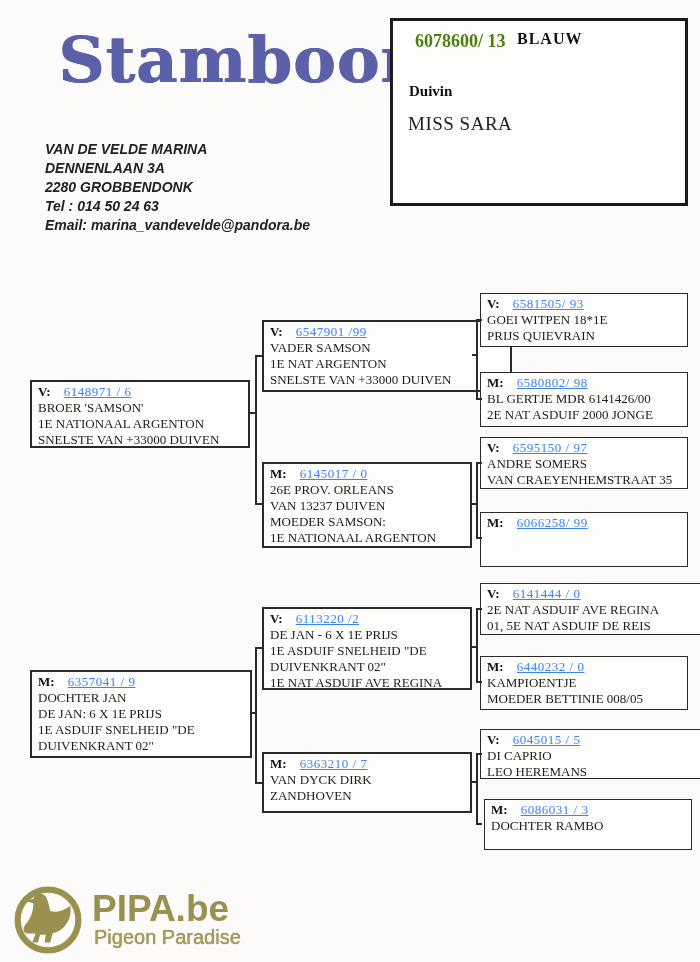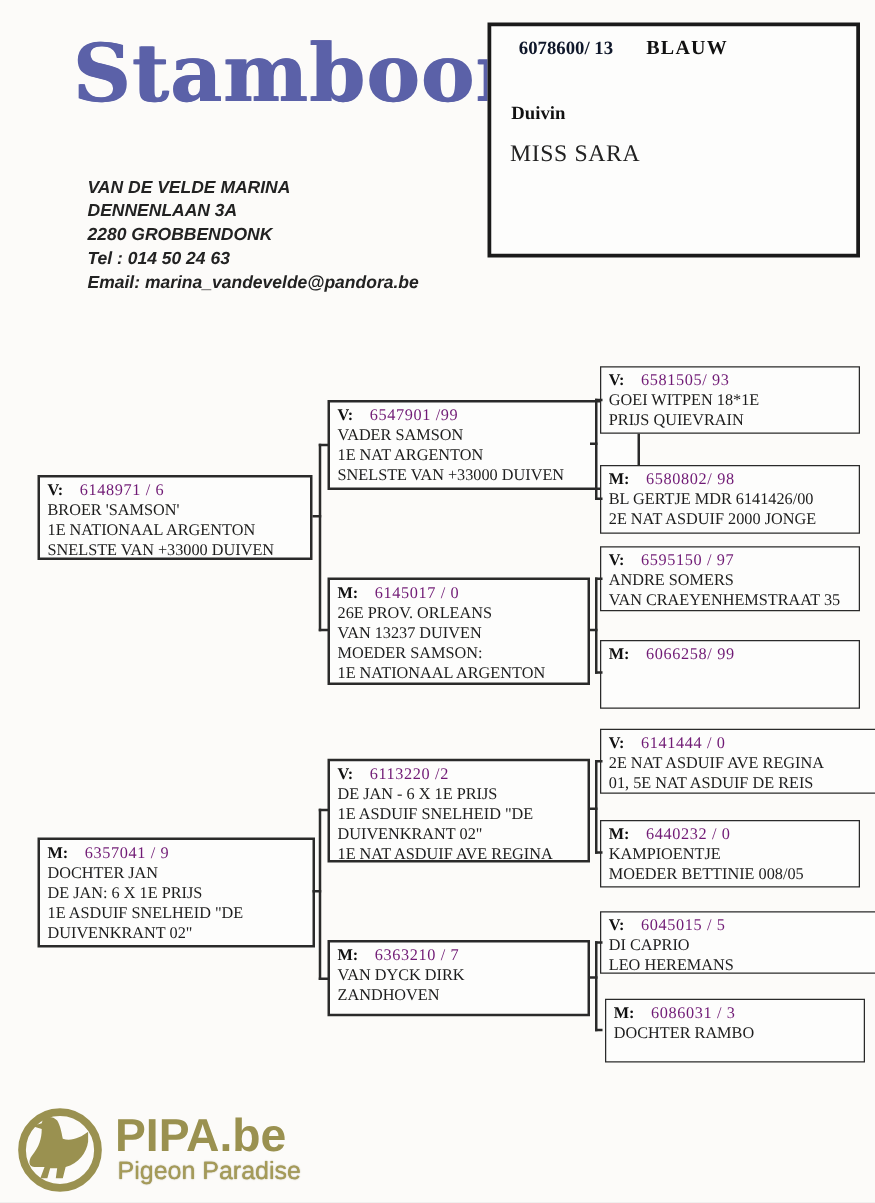--- a/index.html
+++ b/index.html
@@ -12,39 +12,39 @@
   
   #brand-title {
     position:absolute; left:58px; top:22px;
     font-family:"DejaVu Serif", serif; font-weight:bold; font-style:normal;
     font-size:64px; letter-spacing:1px; color:#5b61a8;
     text-shadow:1px 0 0 #5b61a8;
   }
   #owner-block {
     position:absolute; left:45px; top:140px;
     font-family:"Liberation Sans", sans-serif; font-weight:bold; font-style:italic;
-    font-size:14px; line-height:19px; color:#222;margin-left:25px;
+    font-size:14px; line-height:19px; color:#222;
   }
   
   #bird-box {
     position:absolute; left:390px; top:18px; width:298px; height:188px;
     border:3px solid #1a1a1a; background:#fdfdfc;
   }
-  #bird-box .ring   { position:absolute; left:22px; top:10px; font-weight:bold; font-size:15px; color:#0f172a; }
+  #bird-box .ring   { position:absolute; left:22px; top:10px; font-weight:bold; font-size:18px; color:#4d7c0f; }
   #bird-box .colorv { position:absolute; left:124px; top:9px; font-weight:bold; font-size:16px; letter-spacing:1px; color:#111; }
   #bird-box .sexv   { position:absolute; left:16px; top:62px; font-weight:bold; font-size:15px; color:#111; }
   #bird-box .namev  { position:absolute; left:15px; top:92px; font-size:19px; letter-spacing:0.5px; color:#222; }
   
   .pbox {
     position:absolute; background:#fdfdfc; border:2px solid #2a2a2a;
     padding:2px 6px 0 6px; font-size:13px; line-height:16px; overflow:hidden;
   }
   .pbox.thin { border-width:1.5px; }
   .pbox .hdr .sex  { font-weight:bold; color:#111; margin-right:10px; }
-  .pbox .hdr .ring { color:#701a75; letter-spacing:0.5px; }
+  .pbox .hdr .ring { color:#3b82f6; letter-spacing:0.5px;text-decoration:underline; }
   .pbox .bl { white-space:nowrap; }
   
   .line { position:absolute; background:#2a2a2a; }
   
   #logo { position:absolute; left:12px; top:882px; width:250px; height:76px; color:#9a9150; }
   #logo svg { position:absolute; left:0; top:2px; }
   #logo .t1 {
     position:absolute; left:80px; top:6px;
     font-family:"Liberation Sans", sans-serif; font-weight:bold; font-size:37px; letter-spacing:0px;
   }

